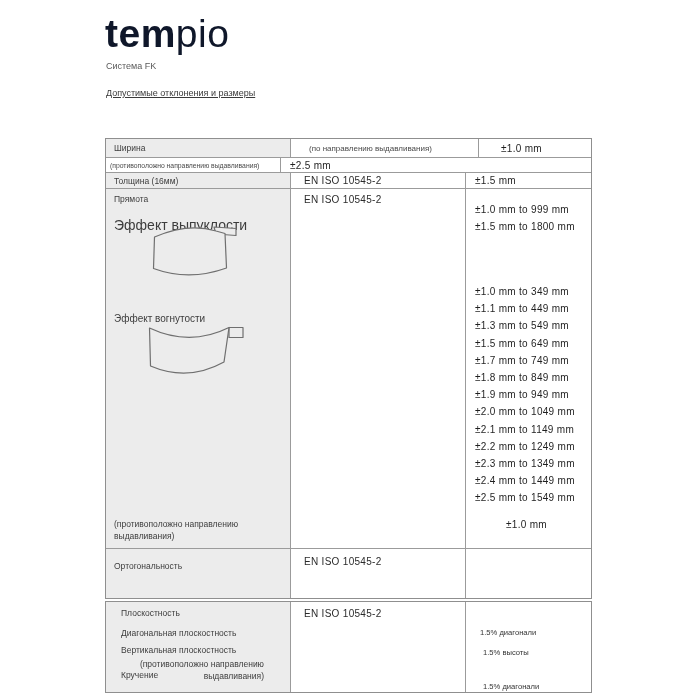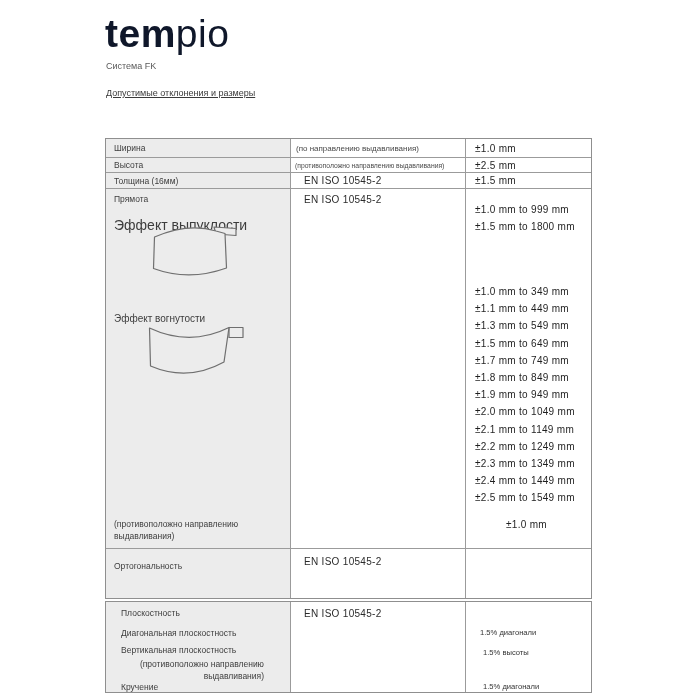--- a/index.html
+++ b/index.html
@@ -18,21 +18,21 @@
   
   .tbl { position:absolute; left:105px; width:487px; border:1px solid #8f8f8f; background:#fff; }
   .tbl1 { top:138px; }
   .tbl2 { top:601px; height:92px; }
   .row { display:flex; border-bottom:1px solid #9b9b9b; }
   .row:last-child { border-bottom:none;text-align:right; }
   .c1 { width:185px; background:#ececec; border-right:1px solid #9b9b9b; position:relative; }
   .c2 { width:175px; position:relative; border-right:1px solid #9b9b9b; }
   .c3 { flex:1; position:relative; }
 
-  .r1 { height:19px; } .r2 { height:15px; } .r3 { height:16px; }
+  .r1 { height:19px;gap:13px; } .r2 { height:15px; } .r3 { height:16px; }
   .r4 { height:360px; } .r5 { height:49px; }
   .r1 .c1,.r2 .c1,.r3 .c1,.r1 .c2,.r2 .c2,.r3 .c2,.r1 .c3,.r2 .c3,.r3 .c3
       { display:flex; align-items:center; }
 
   .lbl  { font-size:8.5px; color:#3d3d3d; padding-left:8px; }
   .paren { font-size:8px; color:#4a4a4a; padding-left:5px; }
   .paren.small { font-size:6.8px; padding-left:4px; }
   .iso  { font-size:10px; color:#2b2b2b; padding-left:13px; letter-spacing:0.3px; }
   .val  { font-size:10px; color:#1f1f1f; padding-left:9px; letter-spacing:0.3px; }
 
@@ -77,23 +77,20 @@
         </div>
       <div class="c2">
           <span class="paren">(по направлению выдавливания)</span>
         </div>
       <div class="c3">
           <span class="val">±1.0 mm</span>
         </div>
     </div>
 
     <div class="row r2">
-      <div class="c1">
-          <span class="lbl">Высота</span>
-        </div>
       <div class="c2">
           <span class="paren small">(противоположно направлению выдавливания)</span>
         </div>
       <div class="c3">
           <span class="val">±2.5 mm</span>
         </div>
     </div>
 
     <div class="row r3">
       <div class="c1">
@@ -161,21 +158,21 @@
 
   </div>
 
   <div class="tbl tbl2">
     <div class="row" style="height:90px;border-bottom:none;">
       <div class="c1">
         <span class="t2lbl" style="top:6px;">Плоскостность</span>
         <span class="t2lbl" style="top:26px;">Диагональная плоскостность</span>
         <span class="t2lbl" style="top:43px;">Вертикальная плоскостность</span>
         <span class="t2lbl" style="top:56px;width:150px;line-height:12px;">(противоположно направлению выдавливания)</span>
-        <span class="t2lbl" style="top:80px;">Кручение</span>
+        <span class="t2lbl" style="top:68px;">Кручение</span>
       </div>
       <div class="c2">
         <span class="abs iso" style="top:6px;left:0;">EN ISO 10545-2</span>
       </div>
       <div class="c3">
         <span class="t2val" style="top:26px;">1.5% диагонали</span>
         <span class="t2val" style="top:46px;left:17px;">1.5% высоты</span>
         <span class="t2val" style="top:80px;left:17px;">1.5% диагонали</span>
       </div>
     </div>

